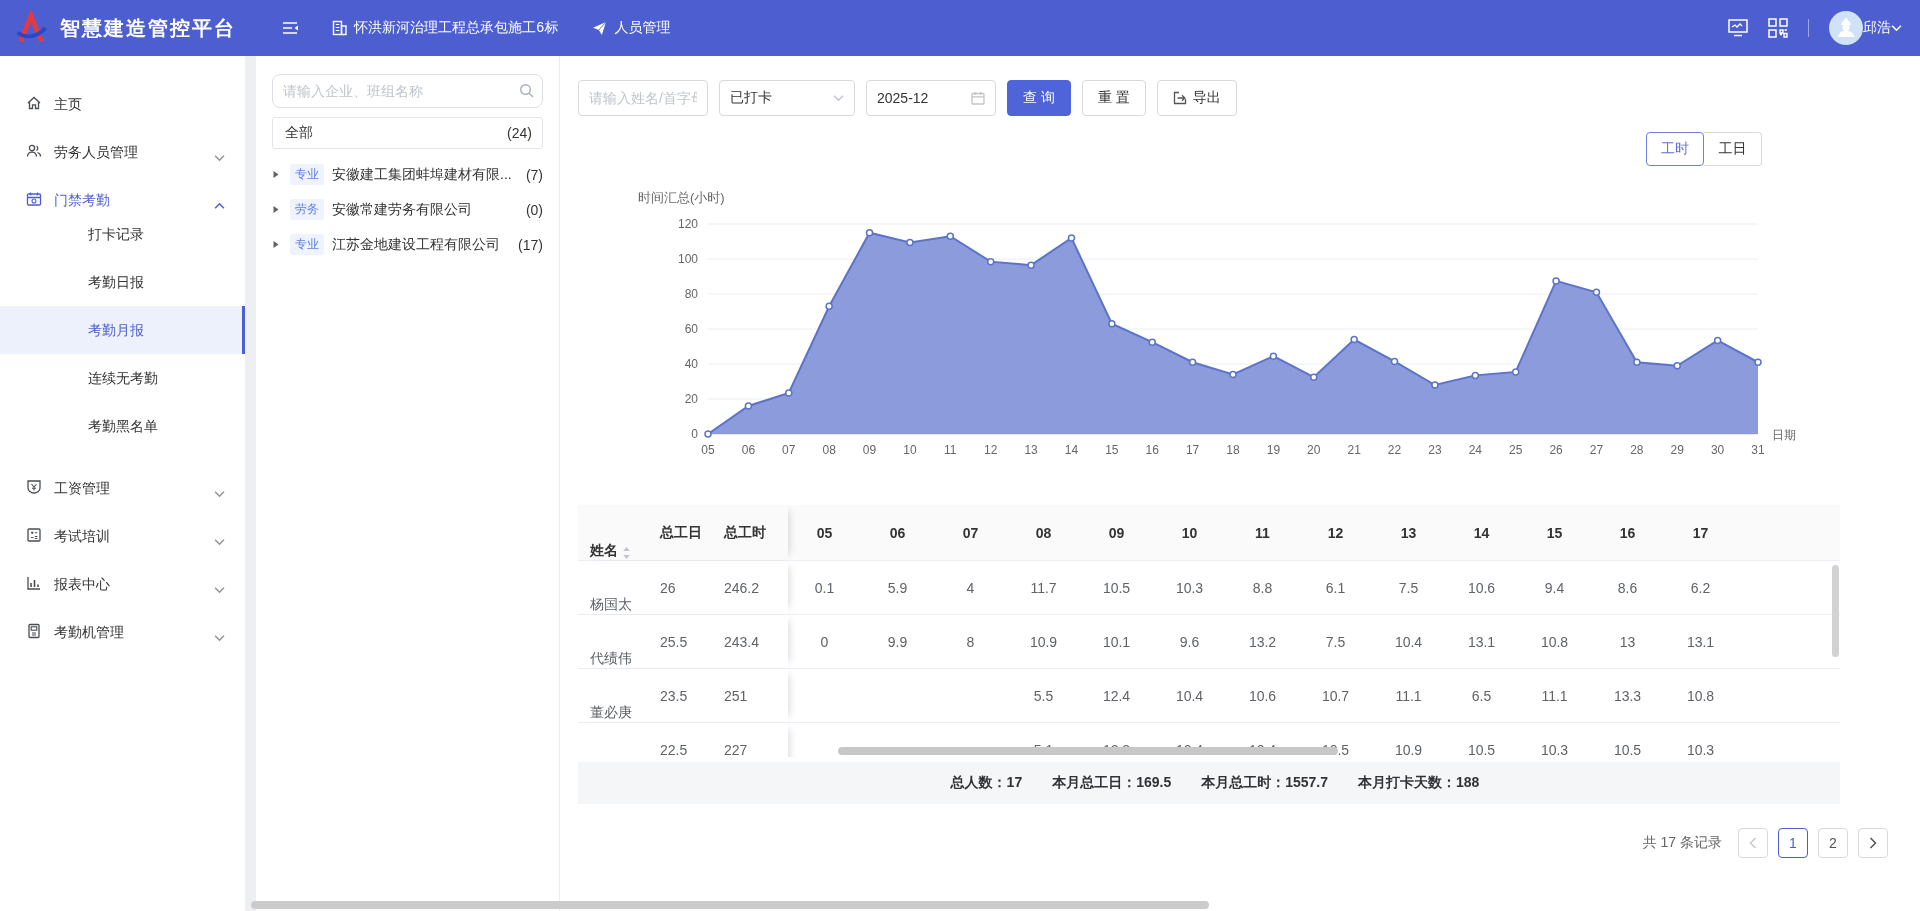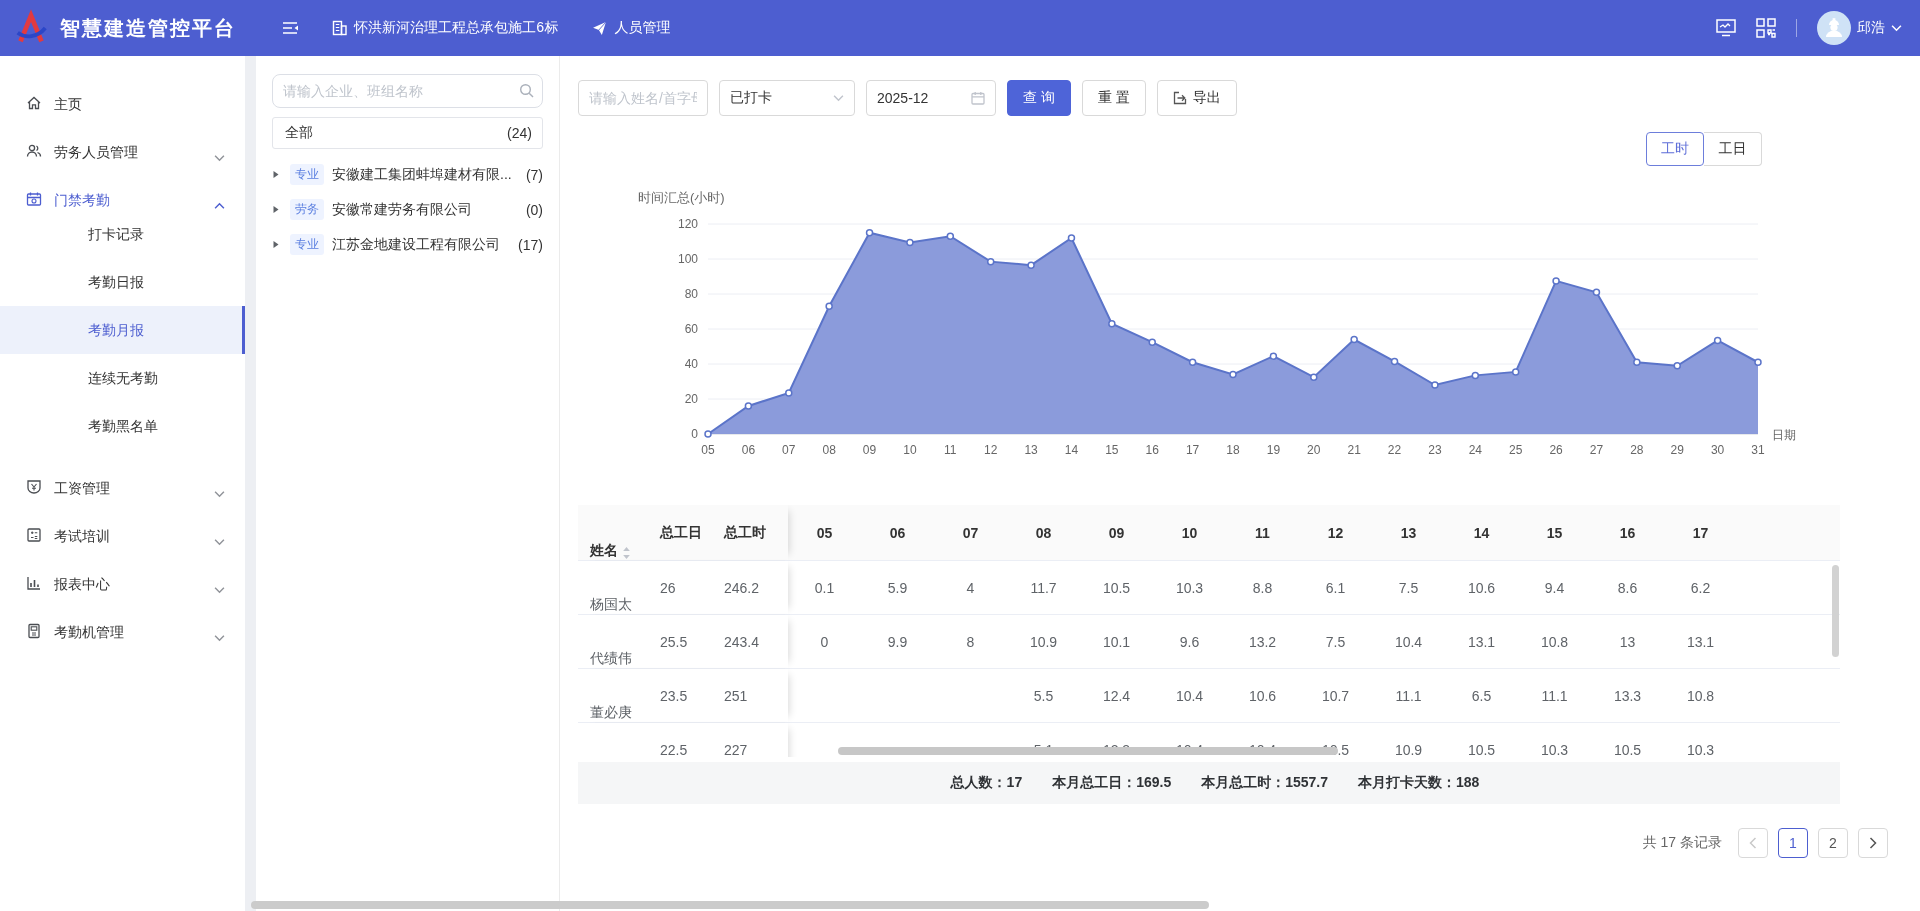--- a/index.html
+++ b/index.html
@@ -7,21 +7,21 @@
     font-family:"Liberation Sans","DejaVu Sans",sans-serif; font-size:14px; color:#333; }
 
   
   .header { height:56px; background:#4d5ed0; display:flex; align-items:center; color:#fff;font-family:Liberation Mono, monospace; }
   .logo { width:38px; height:38px; margin:0 10px 0 12px; }
   .app-title { font-size:20px; font-weight:bold; letter-spacing:2px; margin-right:46px; white-space:nowrap; }
   .hd-item { display:flex; align-items:center; gap:7px; margin-right:34px; font-size:14px; white-space:nowrap; cursor:pointer; }
   .hd-right { margin-left:auto; display:flex; align-items:center; gap:20px; padding-right:18px; }
   .hd-divider { width:1px; height:18px; background:rgba(255,255,255,.45); }
   .avatar { width:34px; height:34px; border-radius:50%; background:#cfe2f6; display:flex; align-items:center; justify-content:center; }
-  .user-name { display:flex; align-items:center; gap:6px; cursor:pointer; }
+  .user-name { display:flex; align-items:center; cursor:pointer; }
 
   
   .shell { display:flex; height:855px; }
   .sidebar { width:245px; background:#fff; flex:none; padding-top:10px; }
   .gapbar { width:11px; background:#edeff3; flex:none; }
   .treepanel { width:304px; flex:none; border-right:1px solid #ebebeb; padding:18px 16px 0 16px; background:#fff; }
   .main { flex:1; position:relative; background:#fff; }
 
   
   .menu-item { height:48px; display:flex; align-items:flex-end; padding-left:26px; cursor:pointer; color:#333; position:relative; }

